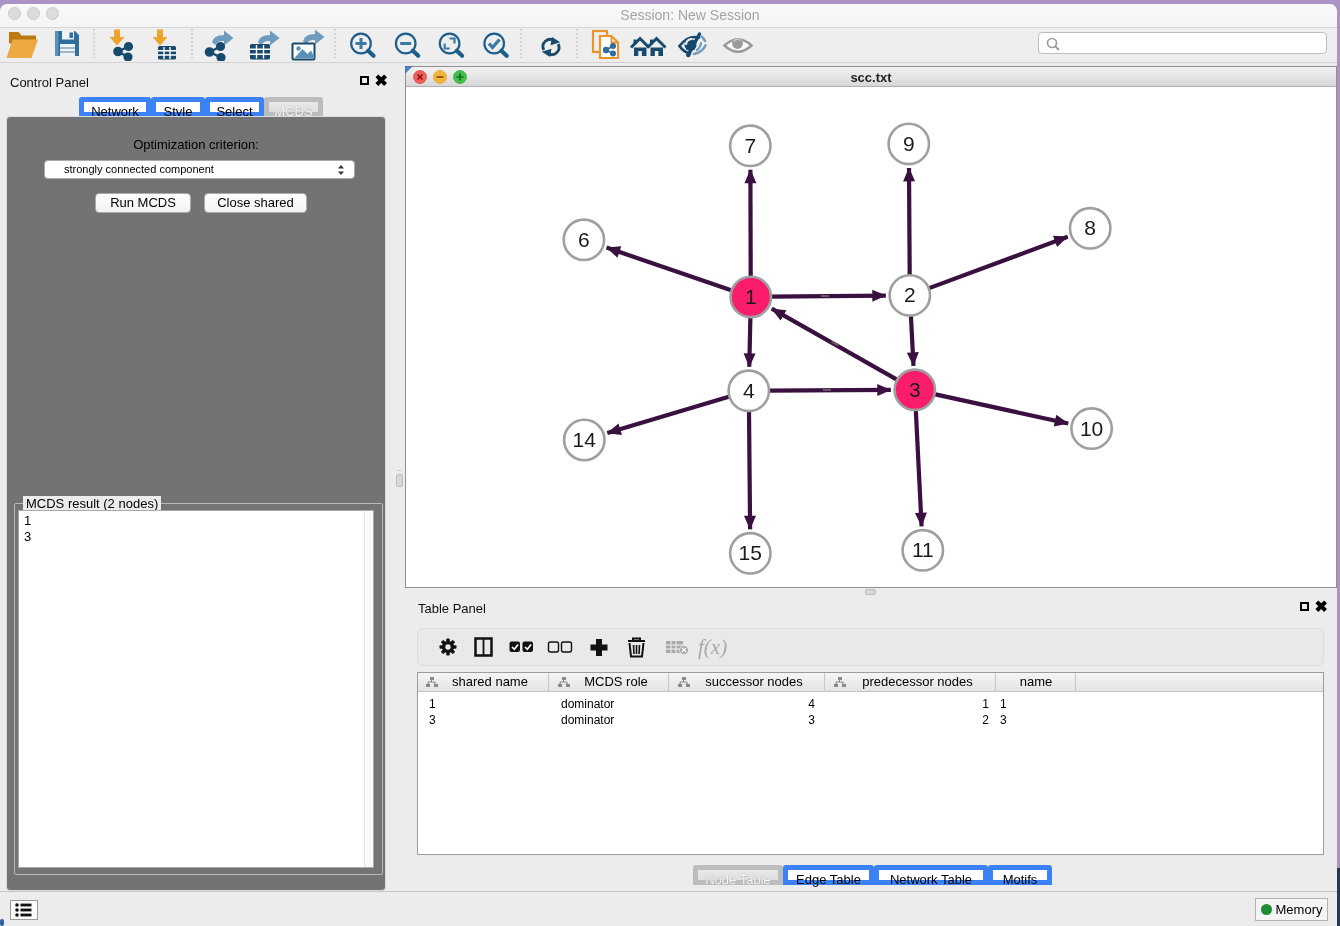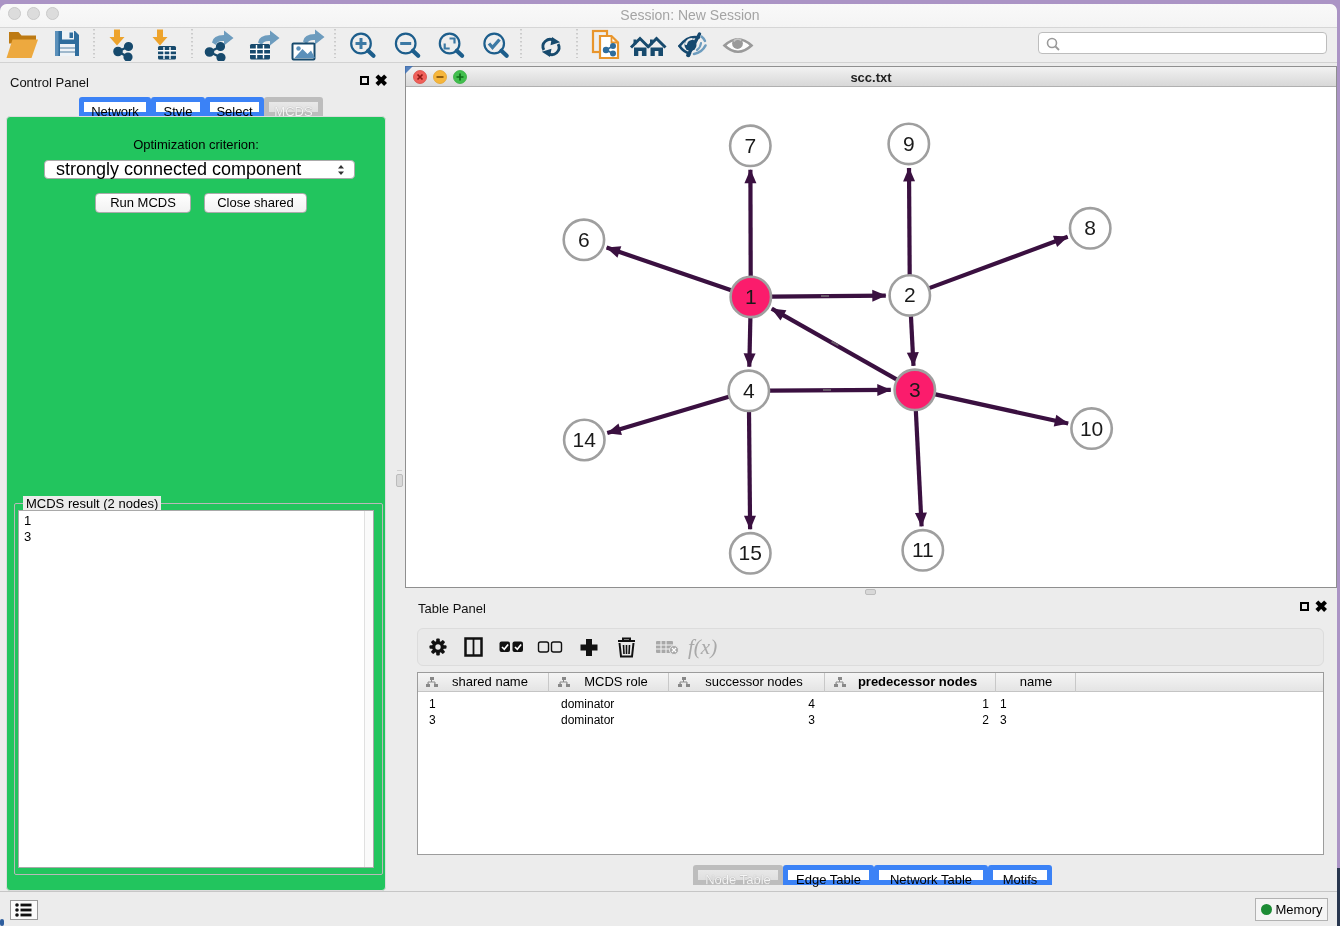--- a/index.html
+++ b/index.html
@@ -28,44 +28,44 @@
 .sqbtn { display:inline-block; width:9px; height:9px; border:2px solid #000; margin-right:6px; }
 .xbtn { font-size:16px; line-height:13px; font-weight:bold; color:#000; }
 
 .tab { position:absolute; top:0; height:20px; background:#fff; border:5px solid #3b82f6;
   font-size:13px; text-align:center; line-height:19px; color:#000;
   border-top-left-radius:3px; border-top-right-radius:3px; }
 .tabsel { background:linear-gradient(#e8e8e8,#dfdfdf); color:#f5f5f5;
   text-shadow:0 0 1px #9a9a9a, 0 1px 0 #c8c8c8; border-color:#bdbdbd; }
 #cp-tabs { position:absolute; left:0; top:31px; width:100%; height:20px; }
 #cp-content { position:absolute; left:6px; top:50px; width:380px; height:775px;
-  background:#22c55e; border:1px solid #dcdcdc; border-radius:4px; }
+  background:#737373; border:1px solid #dcdcdc; border-radius:4px; }
 #opt-label { position:absolute; left:0; top:20px; width:100%; text-align:center; font-size:13px; }
 #dropdown { position:absolute; left:37px; top:43px; width:311px; height:19px; background:#fff;
-  border:1px solid #ababab; border-radius:4px; font-size:18px; line-height:17px; padding-left:11px; }
+  border:1px solid #ababab; border-radius:4px; font-size:11px; line-height:17px; padding-left:19px; }
 .btn { position:absolute; top:76px; height:20px; background:linear-gradient(#ffffff,#f2f2f2);
   border:1px solid #ababab; border-radius:4px; font-size:13px; text-align:center; line-height:18px; }
 #fieldset { position:absolute; left:14px; top:437px; width:369px; height:372px;
   border:1px solid #b9b9b9; border-radius:2px; }
 #fs-legend { position:absolute; left:8px; top:-8px; background:#ececec; padding:0 3px; font-size:13px; }
 #fs-inner { position:absolute; left:3px; top:6px; width:356px; height:358px; background:#fff;
   border:1px solid #a9a9a9; font-size:13px; line-height:16px; padding:2px 0 0 5px; }
 #fs-scroll { position:absolute; right:0; top:0; width:9px; height:100%; background:#fafafa; border-left:1px solid #e0e0e0; }
 
 #netwin { position:absolute; left:405px; top:62px; width:932px; height:522px;
   border:1px solid #8f8f8f; background:#fff; }
 #netwin-title { position:absolute; left:0; top:0; width:100%; height:20px;
   background:linear-gradient(#f2f2f2,#d8d8d8); border-bottom:1px solid #b0b0b0; }
 #netwin-title .t { position:absolute; width:100%; text-align:center; top:3px; font-size:13px; font-weight:bold; color:#222; }
 #netcanvas { position:absolute; left:0; top:20px; width:930px; height:499px; background:#fff; }
 
 #tablepanel { position:absolute; left:405px; top:593px; width:932px; height:294px; background:#ececec; }
 #tp-title { position:absolute; left:13px; top:4px; font-size:13px; color:#111; }
 #tp-toolbar { position:absolute; left:12px; top:31px; width:907px; height:38px;
-  background:#e9e9e9; border:1px solid #dcdcdc; border-radius:6px; }
+  background:#e9e9e9; border:1px solid #dcdcdc; border-radius:6px;padding-left:10px; }
 #tp-table { position:absolute; left:12px; top:75px; width:907px; height:183px;
   background:#fff; border:1px solid #9c9c9c; }
 #tp-header { position:absolute; left:0; top:0; width:100%; height:19px;
   background:linear-gradient(#f5f5f5,#e4e4e4); border-bottom:1px solid #c4c4c4; font-size:13px; }
 .th { position:absolute; top:0; height:19px; border-right:1px solid #c8c8c8; text-align:center; line-height:18px; }
 .trow { position:absolute; left:0; width:100%; height:16px; font-size:12px; }
 .td { position:absolute; top:0; height:16px; line-height:16px; }
 #tp-tabs { position:absolute; left:0; top:268px; width:100%; height:21px; }
 
 #statusbar { position:absolute; left:0; top:887px; width:100%; height:31px;
@@ -416,21 +416,21 @@
               </g>
             </svg><span style="margin-left:14px;">MCDS role</span></div>
         <div class="th" style="left:252px; width:155px;"><svg class="hico" width="12" height="11" viewBox="0 0 12 11" style="position:absolute;left:8px;top:4px;">
               <g fill="#888">
                 <rect x="4" y="0" width="4" height="3"></rect>
                 <rect x="0" y="7" width="4" height="3"></rect>
                 <rect x="8" y="7" width="4" height="3"></rect>
                 <path d="M5.5 3 v2 h-3.5 v2 h1 m2.5 -4 v2 h3.5 v2 h-1" stroke="#888" fill="none"></path>
               </g>
             </svg><span style="margin-left:14px;">successor nodes</span></div>
-        <div class="th" style="left:408px; width:170px;font-weight:bold;"><svg class="hico" width="12" height="11" viewBox="0 0 12 11" style="position:absolute;left:8px;top:4px;">
+        <div class="th" style="left:408px; width:170px;"><svg class="hico" width="12" height="11" viewBox="0 0 12 11" style="position:absolute;left:8px;top:4px;">
               <g fill="#888">
                 <rect x="4" y="0" width="4" height="3"></rect>
                 <rect x="0" y="7" width="4" height="3"></rect>
                 <rect x="8" y="7" width="4" height="3"></rect>
                 <path d="M5.5 3 v2 h-3.5 v2 h1 m2.5 -4 v2 h3.5 v2 h-1" stroke="#888" fill="none"></path>
               </g>
             </svg><span style="margin-left:14px;">predecessor nodes</span></div>
         <div class="th" style="left:579px; width:79px;">name</div>
       </div>
       <div class="trow" style="top:23px;">

